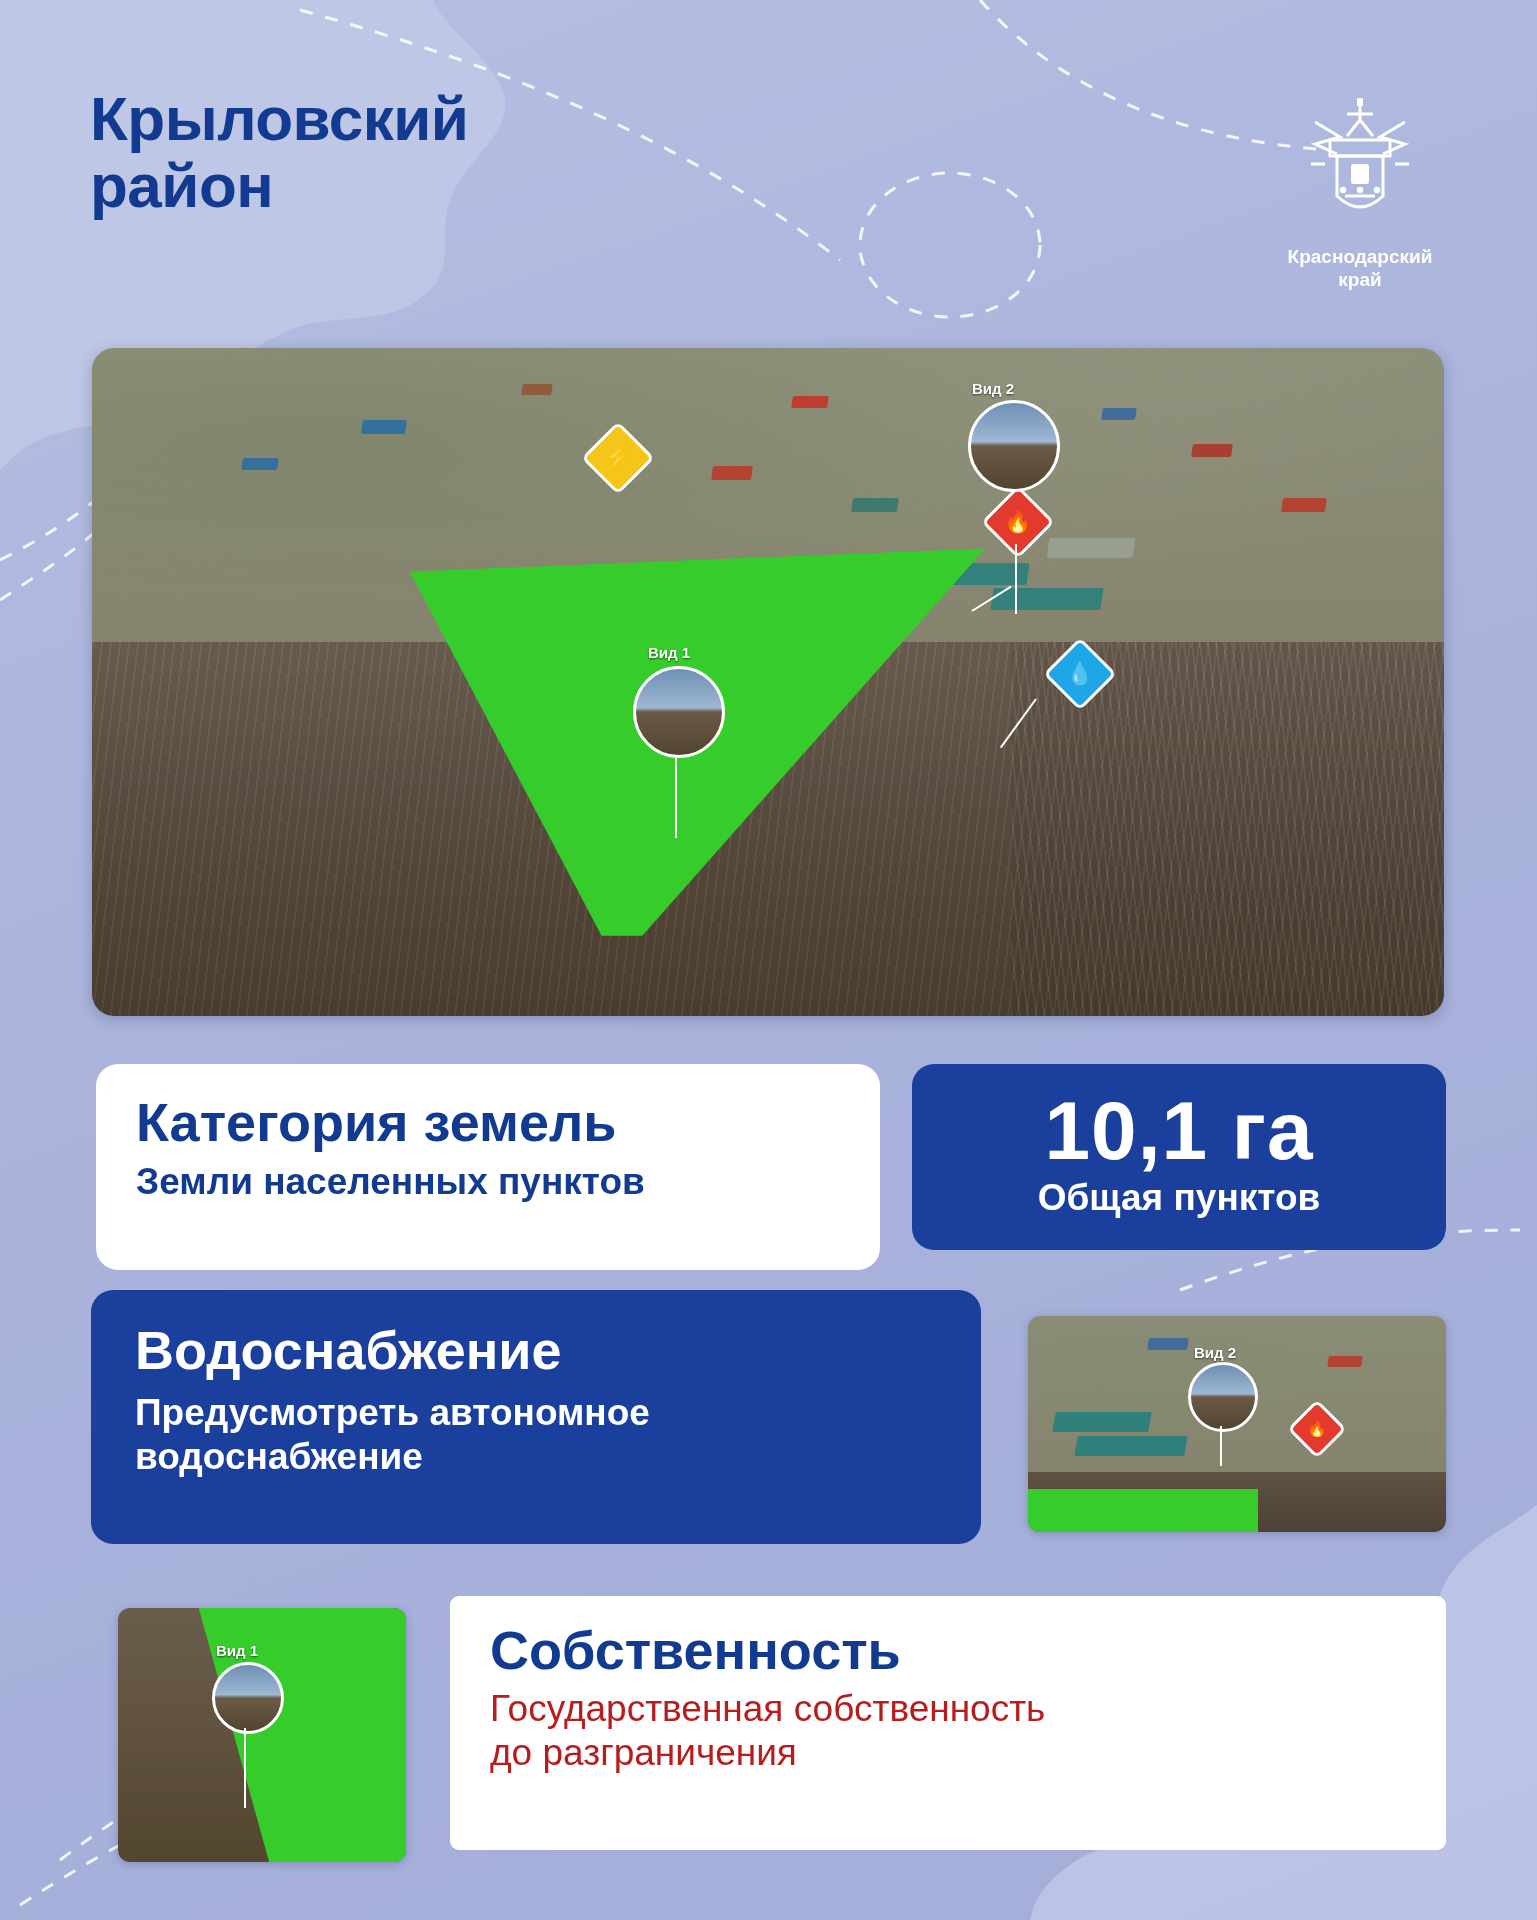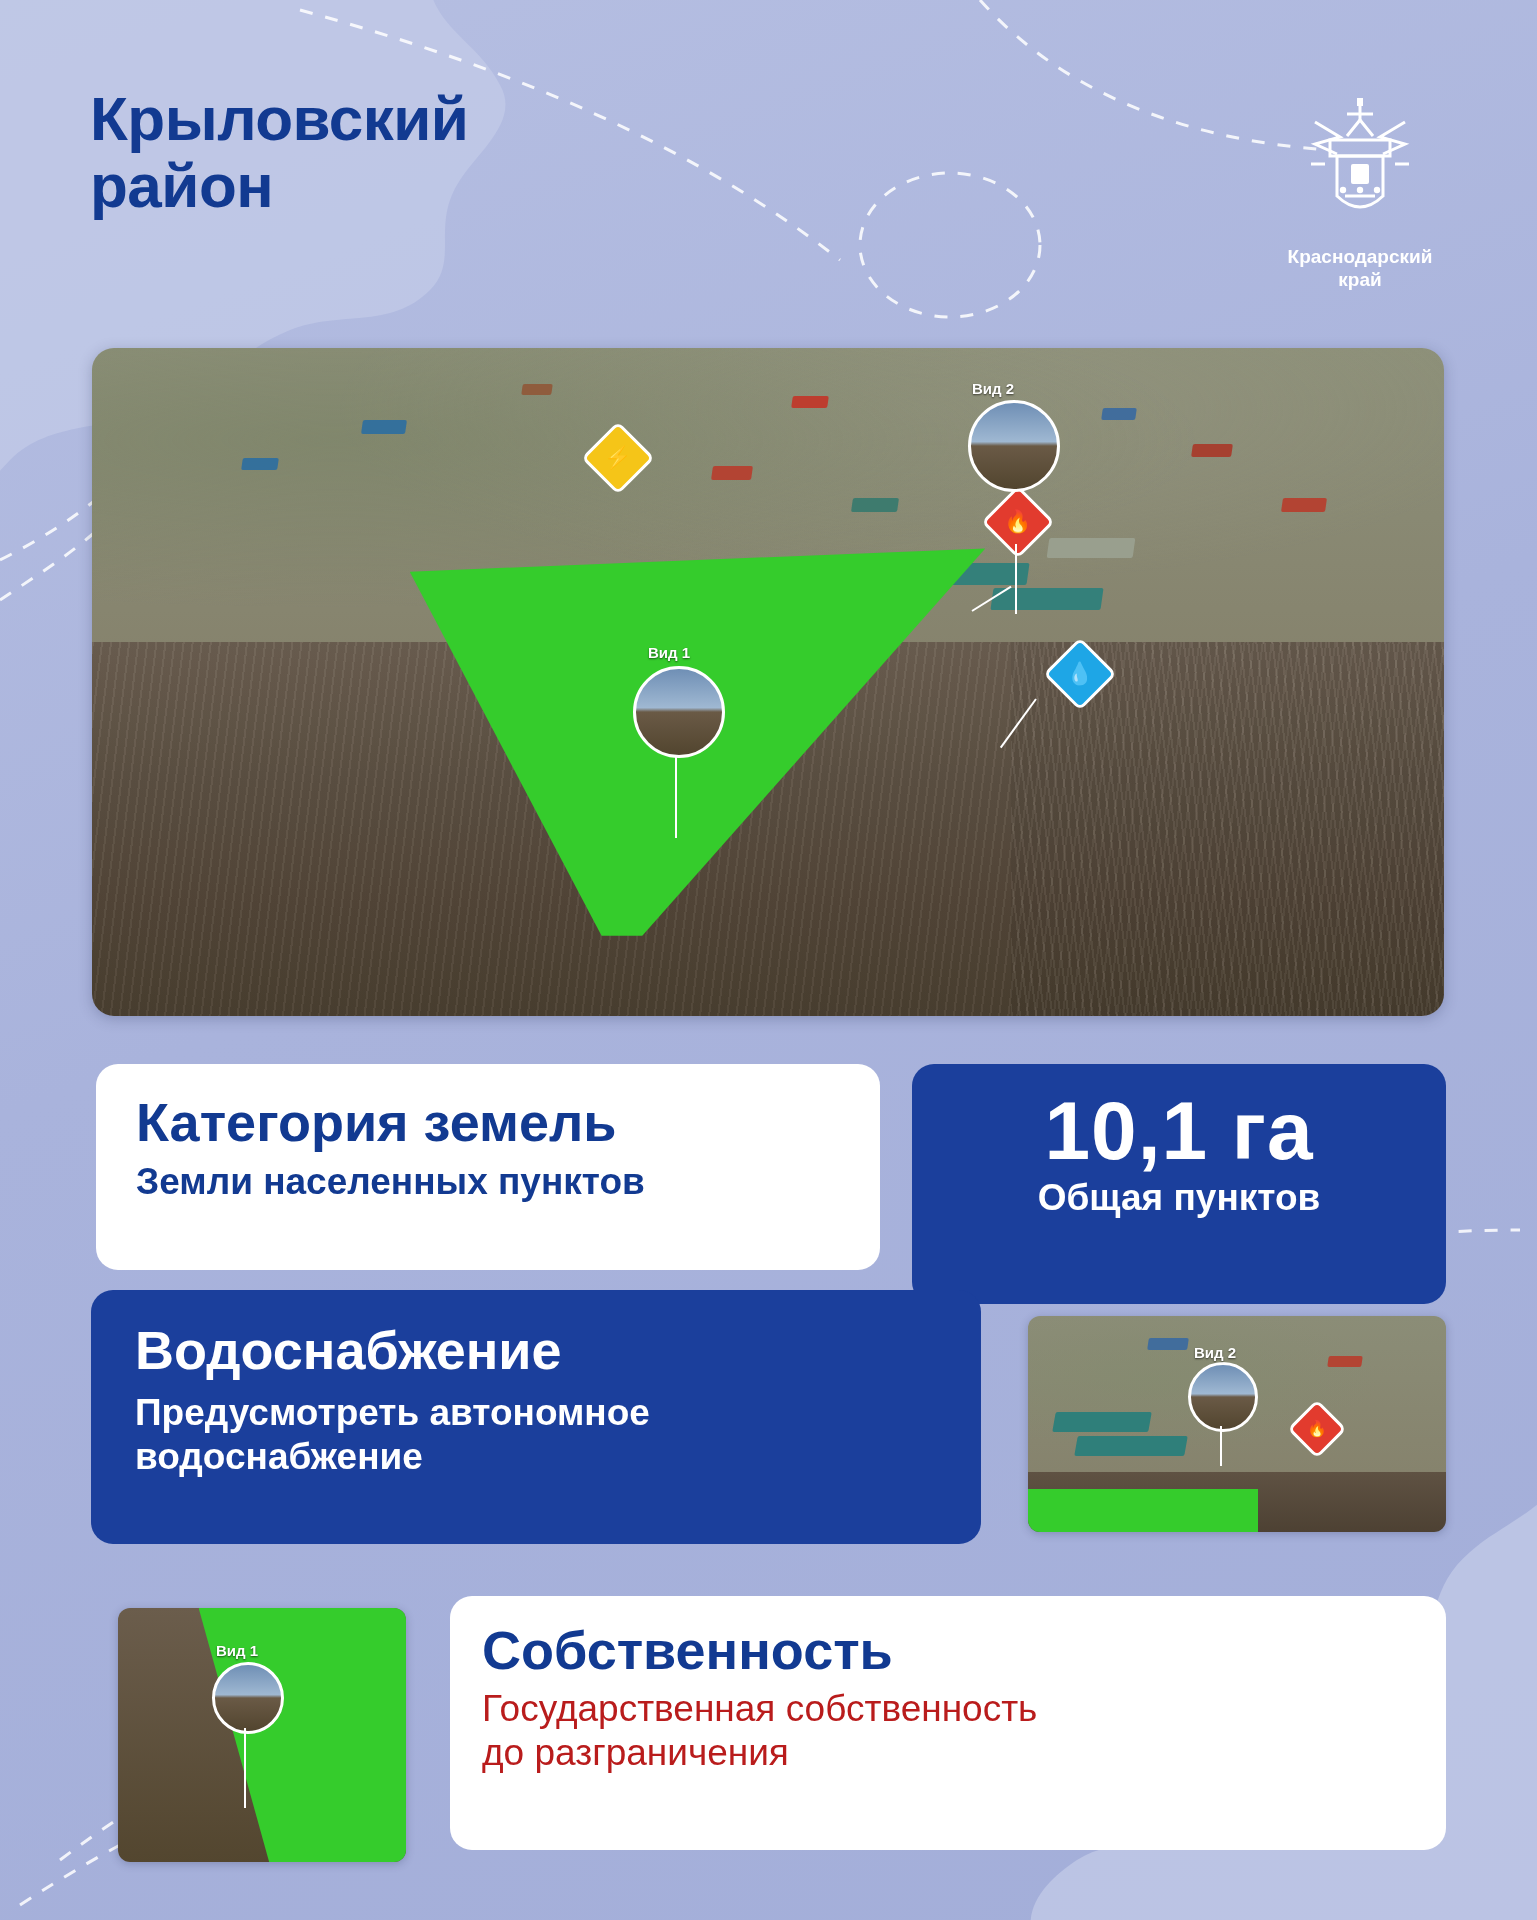--- a/index.html
+++ b/index.html
@@ -187,31 +187,32 @@
     box-sizing: border-box;
   }
   .card-white { background: #ffffff; }
   .card-blue  { background: #1b3f9c; }
 
   .card-cat {
     top: 1064px; left: 96px; width: 784px; height: 206px;
     padding: 30px 40px 0 40px;
   }
   .card-area {
-    top: 1064px; left: 912px; width: 534px; height: 240px;
+    top: 1064px; left: 912px; width: 534px; height: 186px;
     padding: 26px 0 0 0;
     text-align: center;
   }
   .card-water {
     top: 1290px; left: 91px; width: 890px; height: 254px;
     padding: 32px 44px 0 44px;
   }
   .card-own {
     top: 1596px; left: 450px; width: 996px; height: 254px;
-    padding: 26px 44px 0 32px;
+    padding: 26px 44px 0 40px;
+    border-radius: 9px;
   }
 
   .h-blue {
     color: #123a91;
     font-weight: bold;
     margin: 0;
   }
   .h-white {
     color: #ffffff;
     font-weight: bold;

